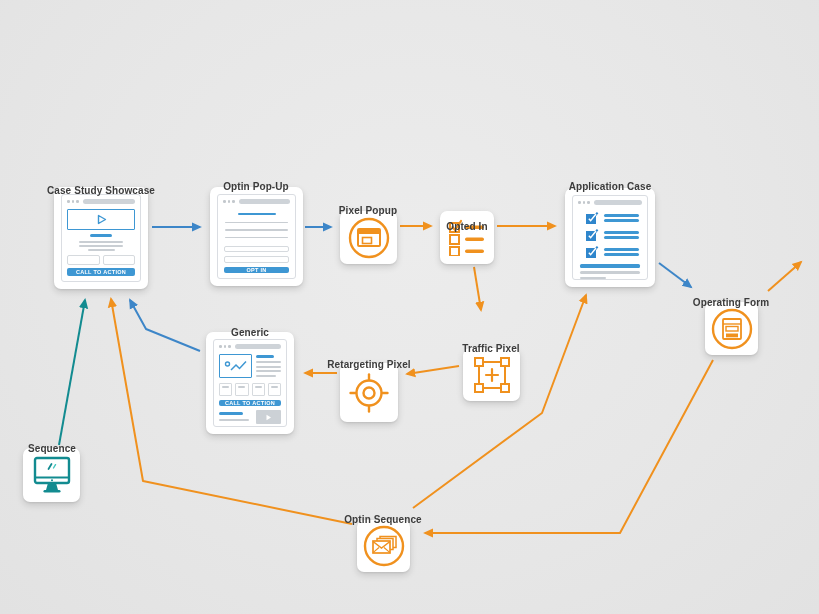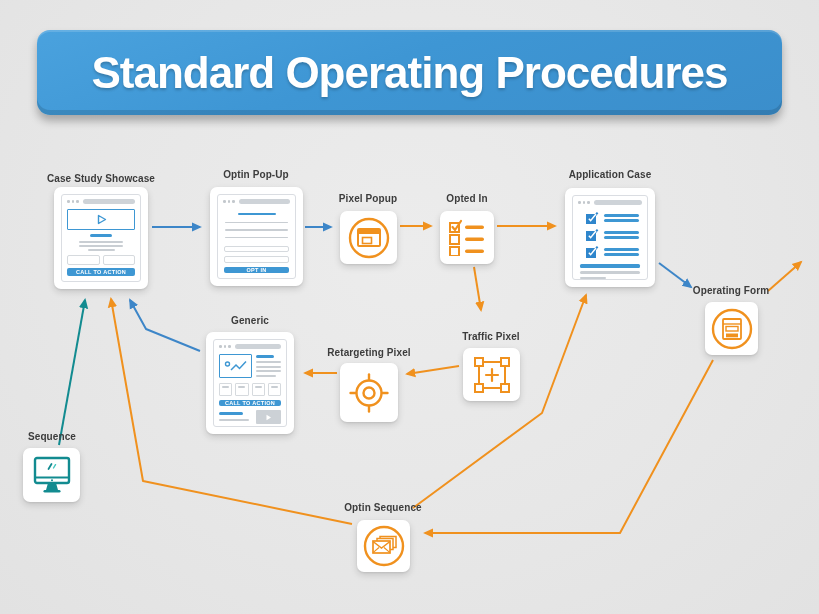--- a/index.html
+++ b/index.html
@@ -27,20 +27,21 @@
     text-shadow:0 2px 3px rgba(0,0,0,0.22);
     white-space:nowrap;
   }
   
   svg.wires { position:absolute; left:0; top:0; z-index:1; }
   
   .node-label {
     position:absolute; z-index:3; text-align:center;
     font-size:10px; font-weight:700; color:#3c3c3c; letter-spacing:0.1px;
     white-space:nowrap;
+    margin-top:12px;
   }
   .card, .sq {
     position:absolute; z-index:2; background:#fff; border-radius:7px;
     box-shadow:0 3px 7px rgba(0,0,0,0.14), 0 1px 2px rgba(0,0,0,0.08);
   }
   .sq { display:flex; align-items:center; justify-content:center; }
   .card { padding:7px 7px; }
   .browser {
     width:100%; height:100%;
     border:1px solid #dadde2; border-radius:3px; background:#fff;
@@ -61,23 +62,20 @@
     font-family:"Liberation Sans",sans-serif;
     font-size:5.5px; font-weight:700; letter-spacing:0.3px;
     display:flex; align-items:center; justify-content:center;
   }
 </style>
 </head>
 <body>
 
 <div class="stage">
 
-  <div class="banner">
-    <h1>Standard Operating Procedures</h1>
-  </div>
 
   <svg class="wires" width="819" height="614" viewBox="0 0 819 614">
     <defs>
       <marker id="mB" viewBox="0 0 8 8" refX="6" refY="4" markerWidth="5.5" markerHeight="5.5" orient="auto">
         <path d="M0,0.6 L7.4,4 L0,7.4 z" fill="#3d86c8"></path>
       </marker>
       <marker id="mO" viewBox="0 0 8 8" refX="6" refY="4" markerWidth="5.5" markerHeight="5.5" orient="auto">
         <path d="M0,0.6 L7.4,4 L0,7.4 z" fill="#f0911e"></path>
       </marker>
       <marker id="mT" viewBox="0 0 8 8" refX="6" refY="4" markerWidth="5.5" markerHeight="5.5" orient="auto">
@@ -98,21 +96,21 @@
       <path d="M413,508 L542,413 L586,295" stroke="#f0911e" marker-end="url(#mO)"></path>
       <path d="M659,263 L691,287" stroke="#3d86c8" marker-end="url(#mB)"></path>
       <path d="M768,291 L801,262" stroke="#f0911e" marker-end="url(#mO)"></path>
       <path d="M713,360 L620,533 L425,533" stroke="#f0911e" marker-end="url(#mO)"></path>
     </g>
   </svg>
 
   <div class="node-label" style="left:31px;top:173px;width:140px">Case Study Showcase</div>
   <div class="node-label" style="left:186px;top:169px;width:140px">Optin Pop-Up</div>
   <div class="node-label" style="left:308px;top:193px;width:120px">Pixel Popup</div>
-  <div class="node-label" style="left:407px;top:193px;width:120px">Opted In</div>
+  <div class="node-label" style="left:407px;top:209px;width:120px">Opted In</div>
   <div class="node-label" style="left:540px;top:169px;width:140px">Application Case</div>
   <div class="node-label" style="left:661px;top:285px;width:140px">Operating Form</div>
   <div class="node-label" style="left:190px;top:315px;width:120px">Generic</div>
   <div class="node-label" style="left:299px;top:347px;width:140px">Retargeting Pixel</div>
   <div class="node-label" style="left:421px;top:331px;width:140px">Traffic Pixel</div>
   <div class="node-label" style="left:2px;top:431px;width:100px">Sequence</div>
   <div class="node-label" style="left:313px;top:502px;width:140px">Optin Sequence</div>
 
   <div class="card" style="left:54px;top:187px;width:94px;height:102px">
     <div class="browser">

